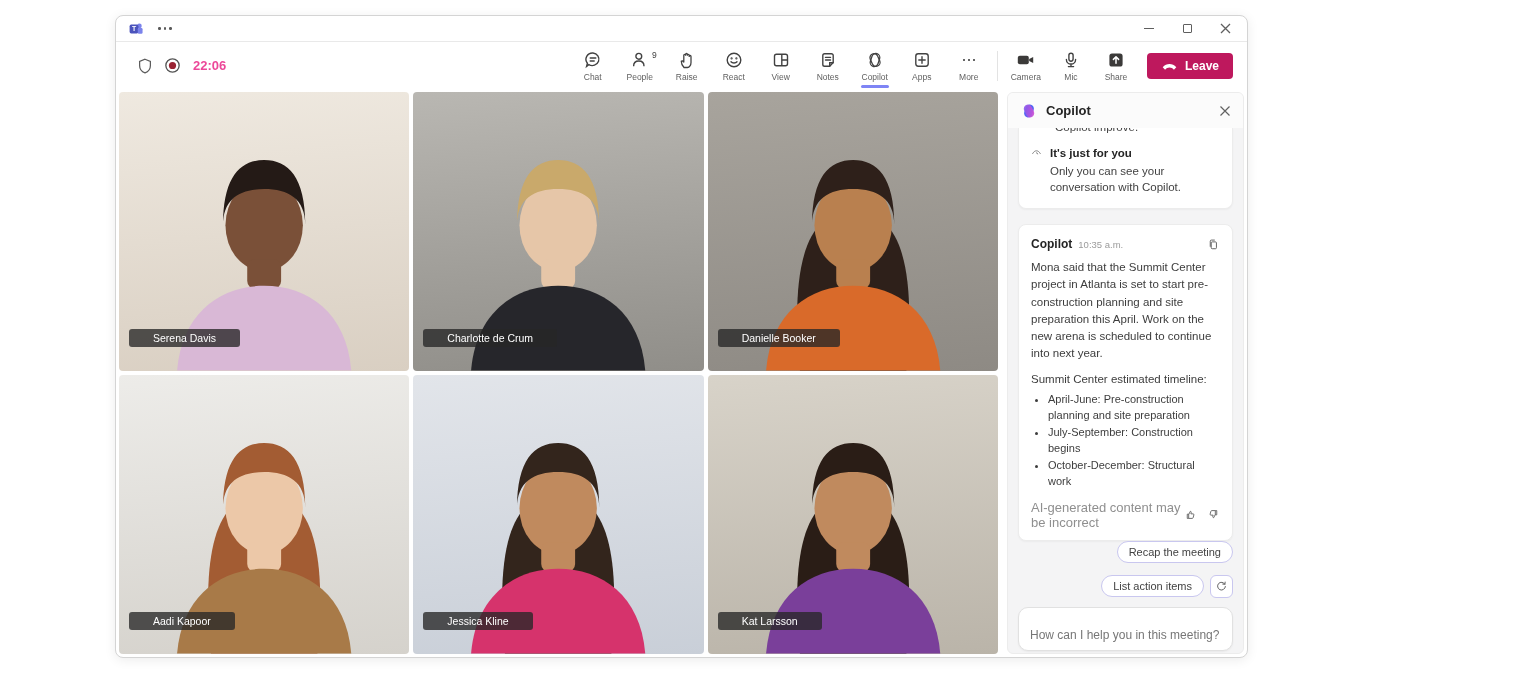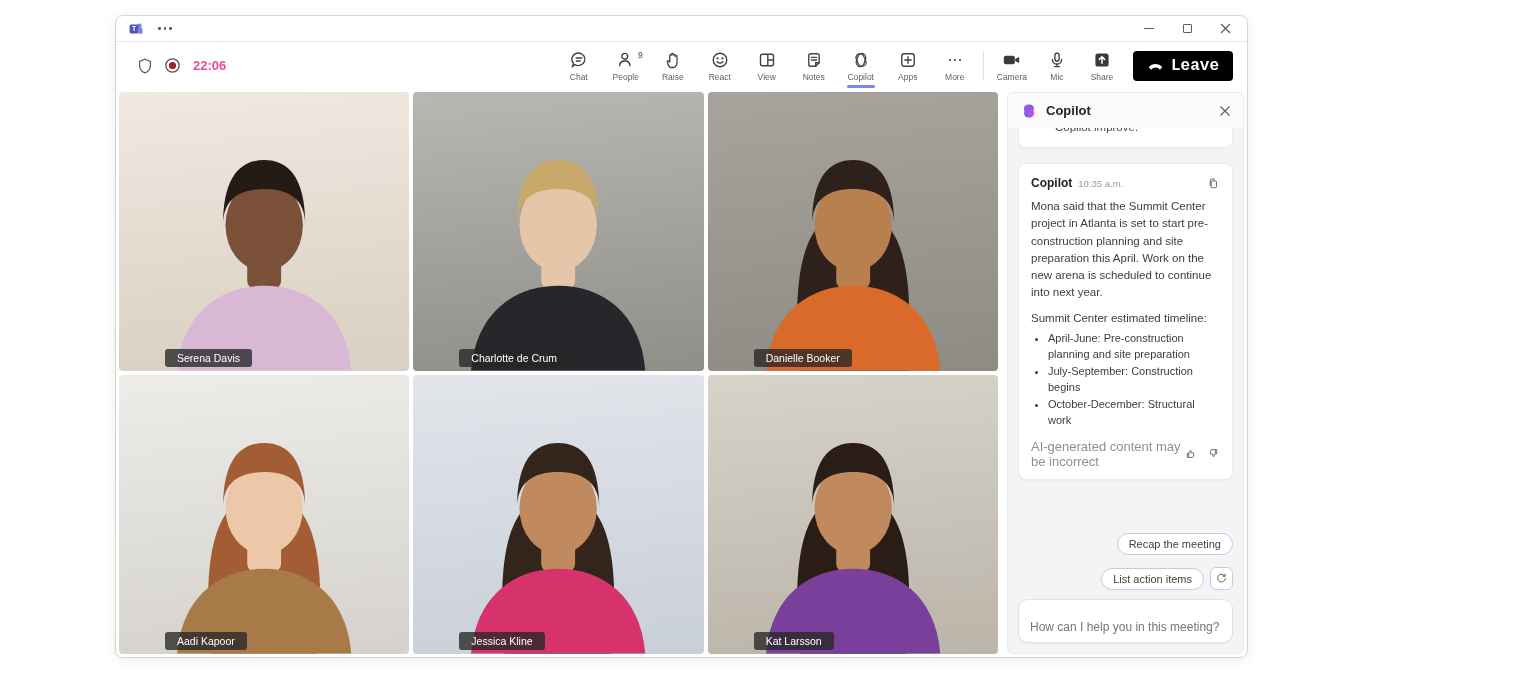--- a/index.html
+++ b/index.html
@@ -24,32 +24,32 @@
   .timer { font-size:13px; font-weight:700; color:#ec4899; margin-left:2px; }
   .tb-main { margin-left:auto; display:flex; align-items:flex-start; gap:17px; }
   .tb-item { display:flex; flex-direction:column; align-items:center; gap:1px; min-width:30px; cursor:pointer; position:relative; }
   .tb-icon { height:21px; display:flex; align-items:center; justify-content:center; }
   .tb-label { font-size:8.5px; color:#616161; }
   .tb-item.active .tb-label { color:#616161; }
   .tb-item.active::after { content:""; position:absolute; bottom:-6px; width:28px; height:3px; border-radius:2px; background:#7f85f5; }
   .badge { position:absolute; top:0px; right:-2px; font-size:8.5px; color:#424242; }
   .v-divider { width:1px; height:30px; background:#e3e3e3; margin:0 13px; }
   .tb-devices { display:flex; align-items:flex-start; gap:15px; }
-  .leave-btn { margin-left:16px; display:flex; align-items:center; gap:7px; background:#000000; border:none; color:#fff;
-               font-family:Liberation Mono, monospace; font-size:16px; font-weight:700; padding:6px 14px; border-radius:4px; cursor:pointer; }
+  .leave-btn { margin-left:16px; display:flex; align-items:center; gap:7px; background:#be185d; border:none; color:#fff;
+               font-family:Liberation Sans, sans-serif; font-size:12px; font-weight:700; padding:6px 14px; border-radius:4px; cursor:pointer; }
 
   
   .content { display:flex; gap:9px; padding:3px; height:calc(100% - 73px); }
   .video-grid { flex:1; display:grid; grid-template-columns:repeat(3,1fr); grid-template-rows:1fr 1fr; gap:4px; }
   .tile { position:relative; border-radius:4px; overflow:hidden; background:linear-gradient(175deg,var(--bg_top,#ddd),var(--bg_bottom,#bbb)); }
   .person { position:absolute; bottom:0; left:0; width:100%; height:88%; }
   .hair-back { display:none; }
   .tile.long .hair-back { display:block; }
-  .name-tag { position:absolute; left:10px; bottom:4px; background:rgba(38,38,38,.78); color:#fff; font-size:10.5px;
-              padding:3px 12px; border-radius:3px; white-space:nowrap;margin-left:36px; }
+  .name-tag { position:absolute; left:10px; bottom:24px; background:rgba(38,38,38,.78); color:#fff; font-size:10.5px;
+              padding:3px 24px; border-radius:3px; white-space:nowrap; }
 
   
   .copilot-panel { width:237px; background:#f4f4f5; border:1px solid #ececec; border-radius:6px; display:flex; flex-direction:column; overflow:hidden; }
   .cp-header { height:35px; background:#fbfbfb; display:flex; align-items:center; gap:8px; padding:0 12px; flex-shrink:0; }
   .cp-title { font-size:13px; font-weight:700; color:#242424; }
   .cp-close { margin-left:auto; cursor:pointer; display:flex; }
   .cp-body { flex:1; display:flex; flex-direction:column; padding:0 10px 10px; overflow:hidden; }
 
   .cp-card { background:#fff; border:1px solid #ececec; border-radius:8px; box-shadow:0 1px 2px rgba(0,0,0,.04); }
   .cp-card-clipped { border-top:none; border-radius:0 0 8px 8px; padding:0 12px 12px 12px; }
@@ -363,20 +363,30 @@
             </svg>
         </span>
       </div>
 
       <div class="cp-body">
 
         <div class="cp-card cp-card-clipped">
           <div class="clipped-line">
               <span>Copilot improve.</span>
             </div>
+          <div class="privacy-row">
+            <svg width="16" height="16" viewBox="0 0 20 20" fill="none" stroke="#616161" stroke-width="1.4">
+              <path d="M3,11 C5,7.6 7.4,6 10,6 C12.6,6 15,7.6 17,11" stroke-linecap="round"></path>
+              <path d="M10,9.5 a2.2,2.2 0 0 1 2.2,2.2" stroke-linecap="round"></path>
+            </svg>
+            <div>
+              <div class="privacy-title">It's just for you</div>
+              <div class="privacy-body">Only you can see your conversation with Copilot.</div>
+            </div>
+          </div>
         </div>
 
 
         <div class="cp-card msg-card">
           <div class="msg-head">
             <span class="msg-sender">Copilot</span>
             <span class="msg-time">10:35 a.m.</span>
             <span class="copy-btn">
               <svg width="13" height="13" viewBox="0 0 20 20" fill="none" stroke="#616161" stroke-width="1.5">
                   <rect x="6.5" y="6" width="8" height="10.5" rx="1.5"></rect>

